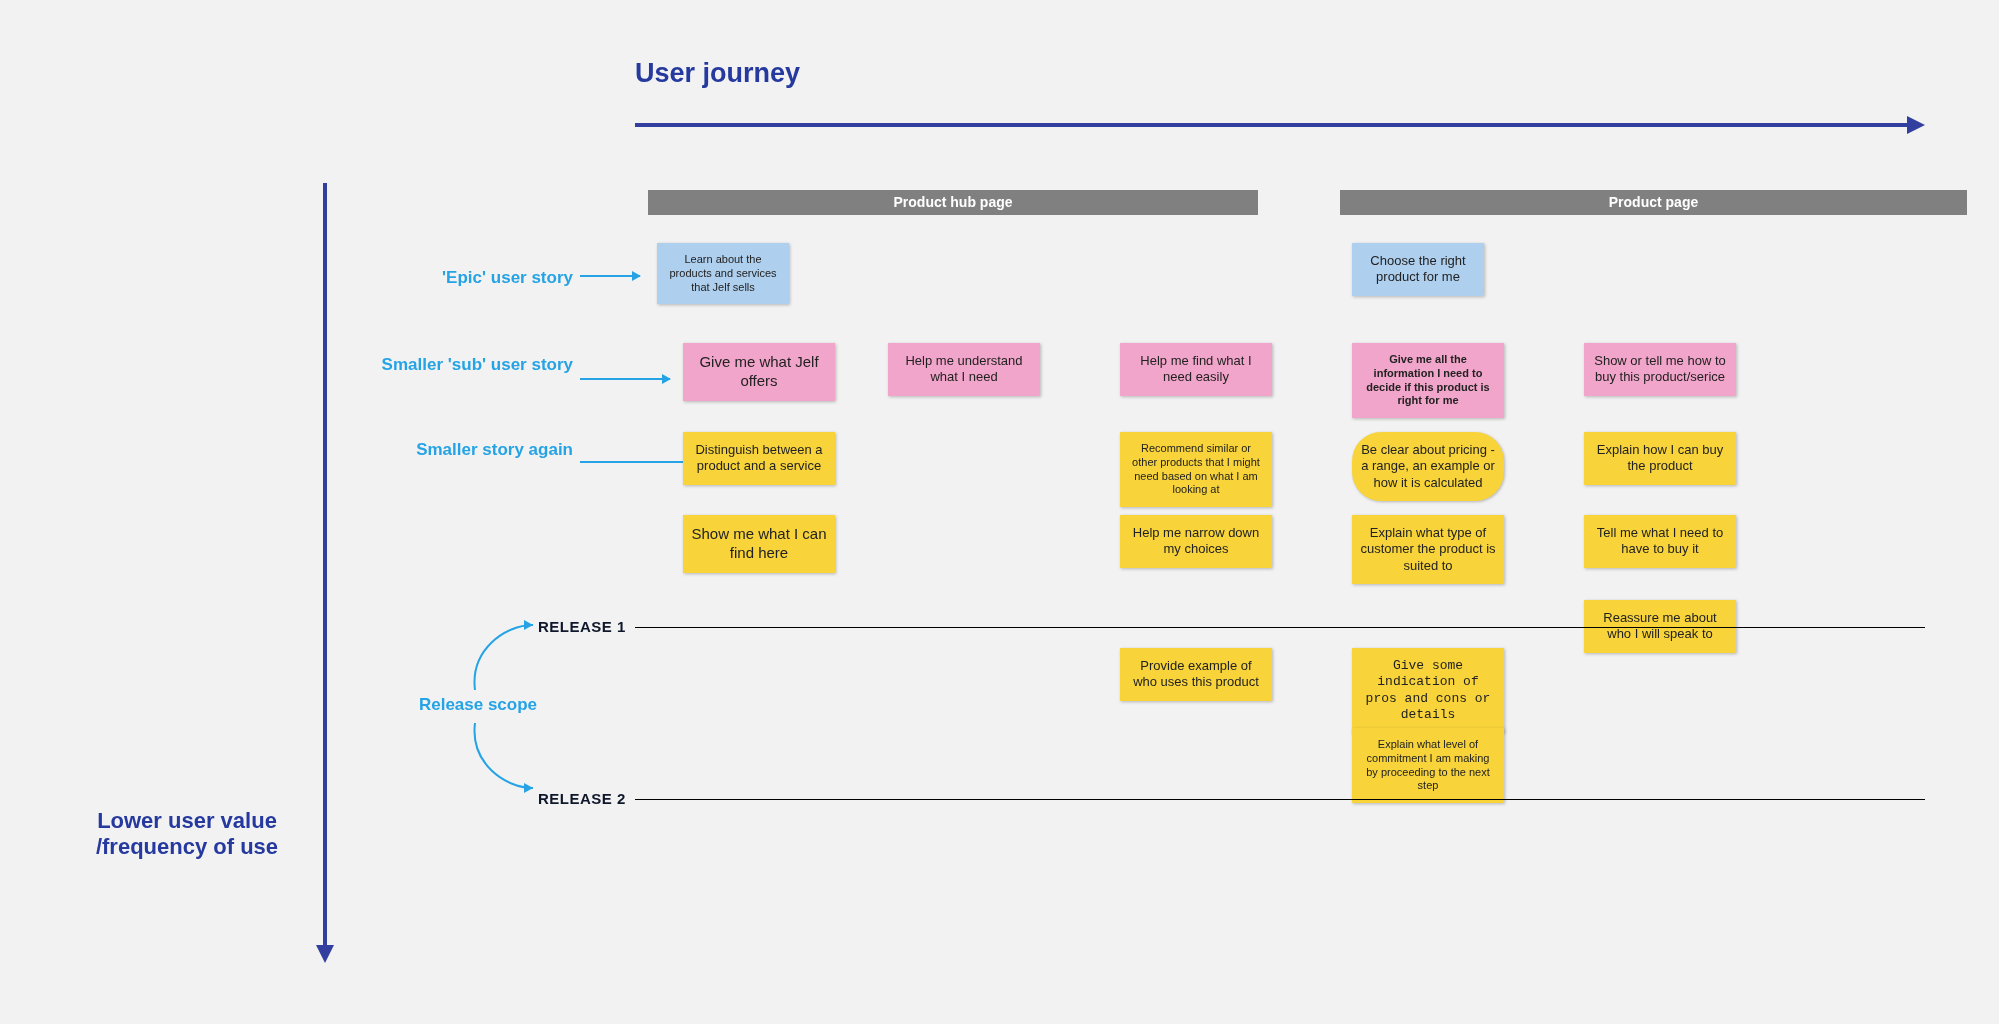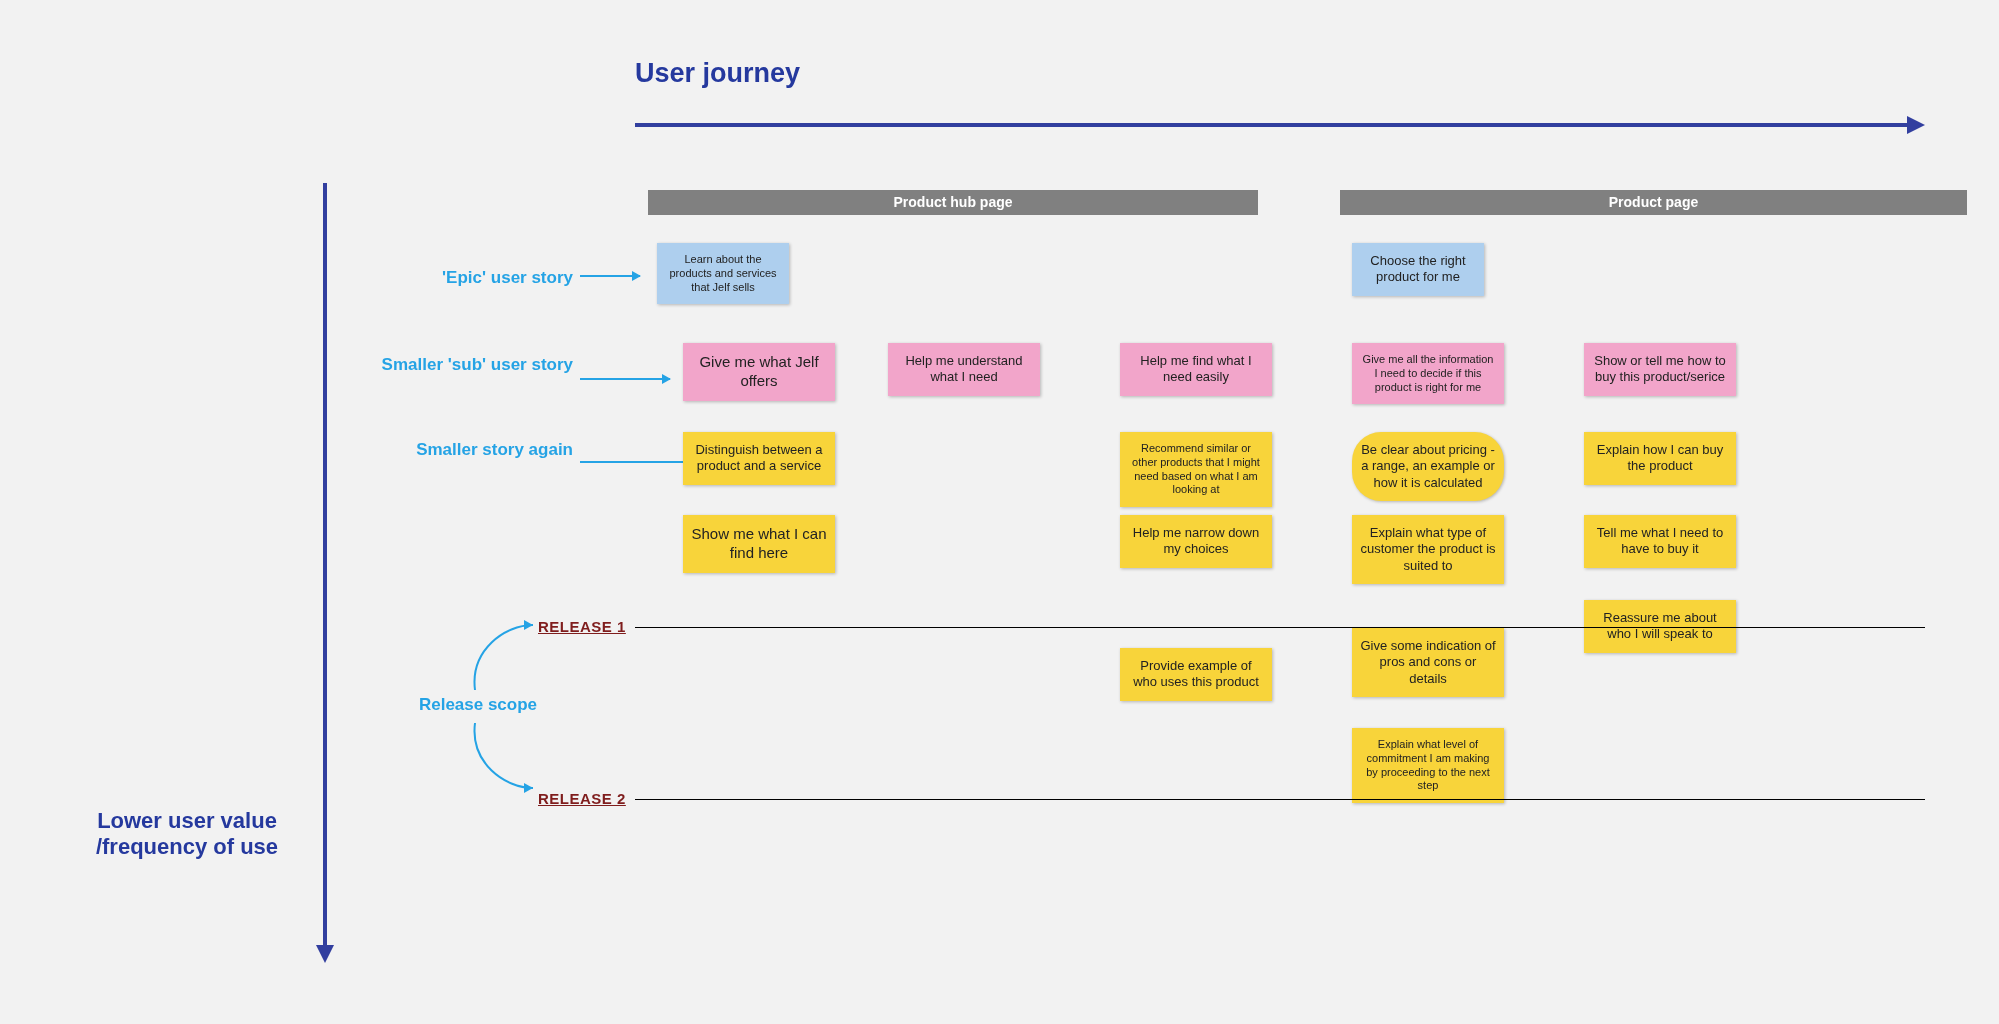--- a/index.html
+++ b/index.html
@@ -140,23 +140,22 @@
   .col1b{ left: 683px; }
   .col2 { left: 888px; }
   .col3 { left: 1120px; }
   .col4 { left: 1352px; }
   .col5 { left: 1584px; }
   
   .release {
     position: absolute;
     font-weight: 700;
     font-size: 15px;
-    color: #7f1d1d;
+    color: #0f172a;
     letter-spacing: 0.5px;
-    text-decoration: underline;
   }
   .release-line {
     position: absolute;
     height: 1px;
     background: #000;
   }
 </style>
 </head>
 <body>
 
@@ -196,38 +195,38 @@
 
   <div class="col-header hub">Product hub page</div>
   <div class="col-header page">Product page</div>
 
   <div class="note blue small col1" style="top:243px; width:132px;">Learn about the products and services that Jelf sells</div>
   <div class="note blue col4" style="top:243px; width:132px;">Choose the right product for me</div>
 
   <div class="note pink big col1b" style="top:343px;">Give me what Jelf offers</div>
   <div class="note pink col2" style="top:343px;">Help me understand what I need</div>
   <div class="note pink col3" style="top:343px;">Help me find what I need easily</div>
-  <div class="note pink small col4" style="top:343px;">Give me all the information I need to decide if this product is right for me</div>
+  <div class="note pink small col4" style="top:343px;font-weight:bold;">Give me all the information I need to decide if this product is right for me</div>
   <div class="note pink col5" style="top:343px;">Show or tell me how to buy this product/serice</div>
 
   <div class="note yellow col1b" style="top:432px;">Distinguish between a product and a service</div>
   <div class="note yellow small col3" style="top:432px;">Recommend similar or other products that I might need based on what I am looking at</div>
   <div class="note yellow col4" style="top:432px;border-radius:29px;">Be clear about pricing - a range, an example or how it is calculated</div>
   <div class="note yellow col5" style="top:432px;">Explain how I can buy the product</div>
 
   <div class="note yellow big col1b" style="top:515px;">Show me what I can find here</div>
   <div class="note yellow col3" style="top:515px;">Help me narrow down my choices</div>
   <div class="note yellow col4" style="top:515px;">Explain what type of customer the product is suited to</div>
   <div class="note yellow col5" style="top:515px;">Tell me what I need to have to buy it</div>
 
   <div class="note yellow col5" style="top:600px;">Reassure me about who I will speak to</div>
 
   <div class="release" style="left:538px; top:618px;">RELEASE 1</div>
   <div class="release-line" style="left:635px; top:627px; width:1290px;"></div>
 
   <div class="note yellow col3" style="top:648px;">Provide example of who uses this product</div>
-  <div class="note yellow col4" style="top:628px;">Give some indication of pros and cons or details</div>
+  <div class="note yellow col4" style="top:648px;font-family:Liberation Mono, monospace;">Give some indication of pros and cons or details</div>
   <div class="note yellow small col4" style="top:728px;">Explain what level of commitment I am making by proceeding to the next step</div>
 
   <div class="release" style="left:538px; top:790px;">RELEASE 2</div>
   <div class="release-line" style="left:635px; top:799px; width:1290px;"></div>
 
 </div>
 
 </body></html>

